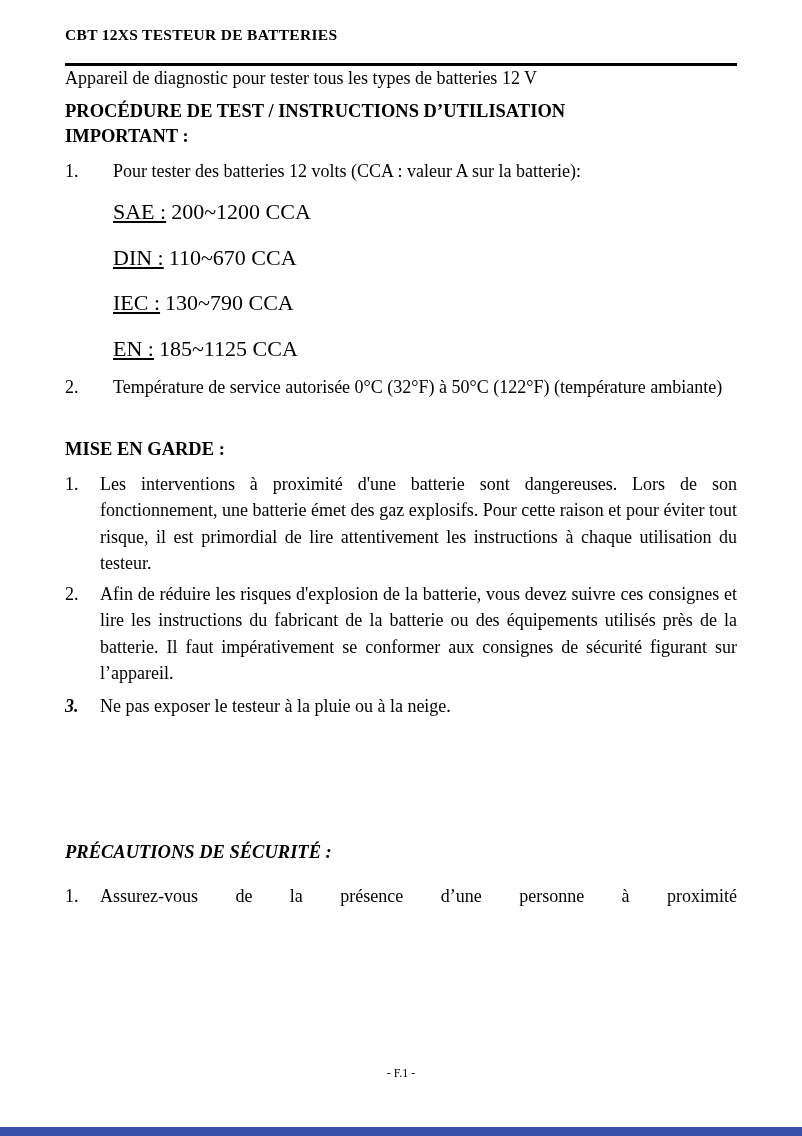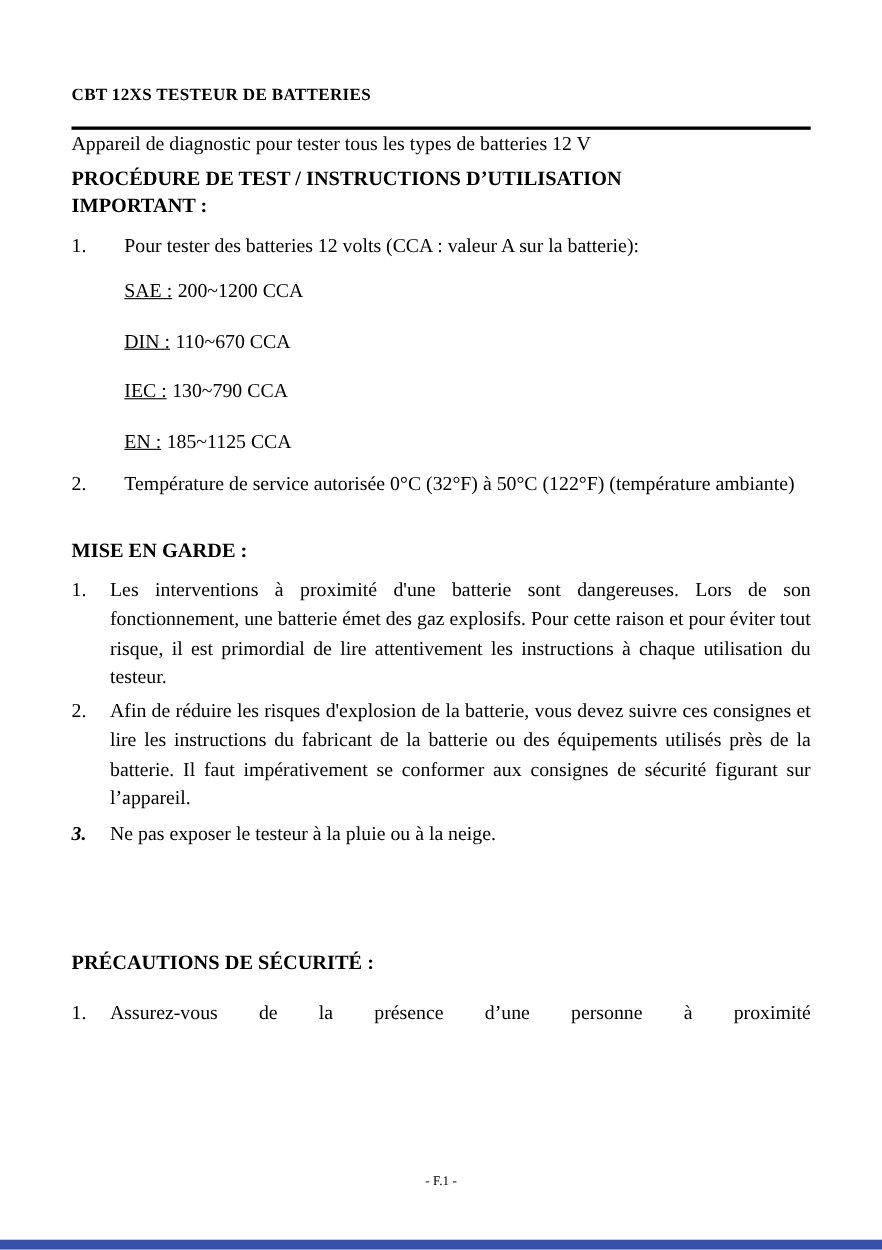--- a/index.html
+++ b/index.html
@@ -10,21 +10,21 @@
     background: #ffffff;
     color: #000000;
     font-family: "Liberation Serif", "DejaVu Serif", serif;
     overflow: hidden;
   }
   .content {
     position: absolute;
     left: 65px;
     top: 0;
     width: 672px;
-    padding-top: 77px;
+    padding-top: 25px;
   }
   .doc-title {
     font-size: 15.5px;
     font-weight: bold;
     line-height: 20px;
     letter-spacing: 0.3px;
   }
   .rule {
     margin-top: 18px;
     border-top: 3.5px solid #000;
@@ -40,34 +40,34 @@
     font-weight: bold;
     line-height: 25px;
   }
   .section-heading {
     font-size: 18.5px;
     font-weight: bold;
     line-height: 25px;
   }
   .h-important { }
   .h-warning { margin-top: 34px; }
-  .h-precautions { margin-top: 92px; }
+  .h-precautions { margin-top: 120px; font-style: italic; }
   .li {
     display: flex;
     font-size: 18px;
   }
   .li .num { flex: 0 0 48px; }
   .li .txt { flex: 1; }
   .important-item1 {
     margin-top: 9px;
     line-height: 26px;
   }
   .specs { margin-left: 48px; margin-top: 2px; }
   .spec-row {
-    font-size: 18px;
+    font-size: 22px;
     line-height: 34.5px;
     white-space: nowrap;
     margin-top: 11px;
   }
   .spec-label { text-decoration: underline; }
   .spec-value { margin-left: 5px; }
   .important-item2 {
     margin-top: 6px;
     line-height: 31px;
   }

